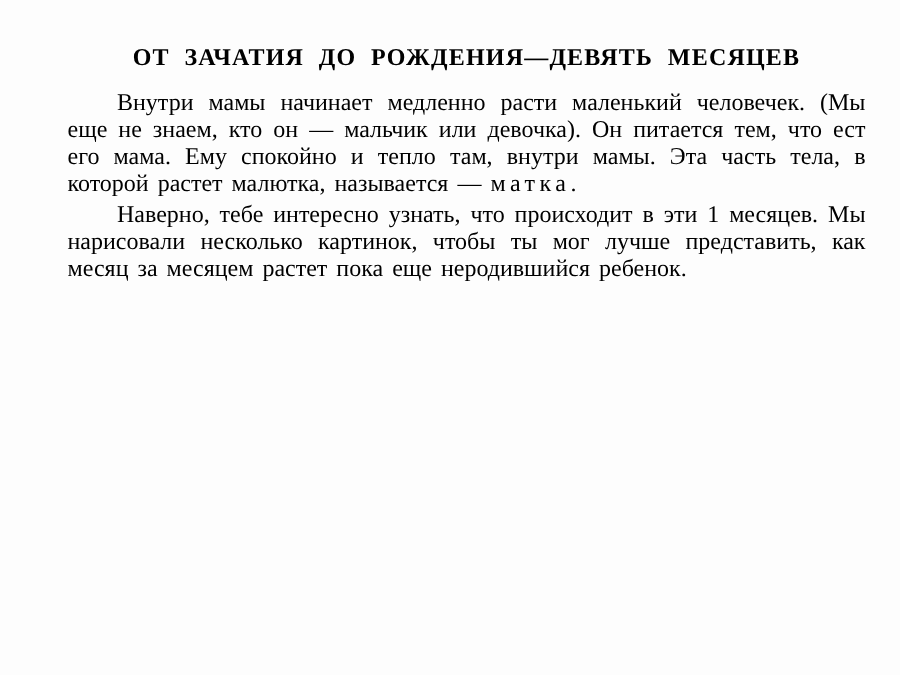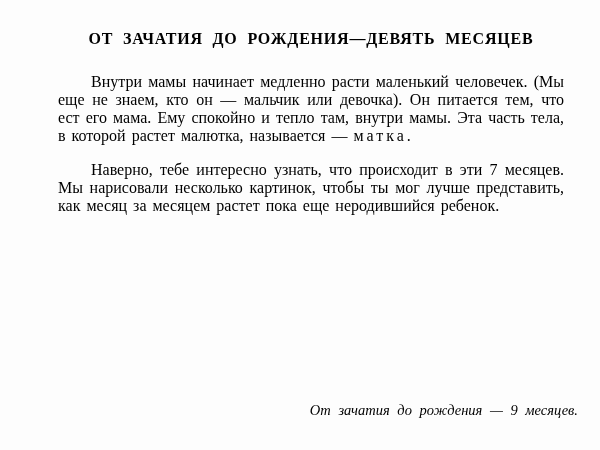--- a/index.html
+++ b/index.html
@@ -29,21 +29,21 @@
     word-spacing: 5px;
     white-space: nowrap;
   }
   .text-block {
     position: absolute;
     top: 57px;
     left: 42px;
     width: 538px;
   }
   .body-para {
-    margin: 16px;
+    margin: 3px;
     font-size: 16px;
     line-height: 18px;
     text-align: justify;
     text-indent: 33px;
     word-spacing: 2px;
   }
   .letterspaced {
     letter-spacing: 3px;
   }
   .caption {
@@ -59,18 +59,17 @@
 </head>
 <body>
 
 <div class="page">
 
   <h1 class="title">ОТ ЗАЧАТИЯ ДО РОЖДЕНИЯ—ДЕВЯТЬ МЕСЯЦЕВ</h1>
 
   <div class="text-block">
     <p class="body-para"><span>Внутри мамы начинает медленно расти маленький человечек. (Мы еще не знаем, кто он — мальчик или девочка). Он питается тем, что ест его мама. Ему спокойно и тепло там, внутри мамы. Эта часть тела, в которой растет малютка, называется — </span><span class="letterspaced">матка</span><span>.</span></p>
 
-    <p class="body-para">Наверно, тебе интересно узнать, что происходит в эти 7 месяцев. Мы нарисовали несколько картинок, чтобы ты мог лучше представить, как месяц за месяцем растет пока еще неродившийся ребенок.</p>
+    <p class="body-para">Наверно, тебе интересно узнать, что происходит в эти 1 месяцев. Мы нарисовали несколько картинок, чтобы ты мог лучше представить, как месяц за месяцем растет пока еще неродившийся ребенок.</p>
   </div>
 
-  <div class="caption">От зачатия до рождения — 9 месяцев.</div>
 
 </div>
 
 </body></html>

